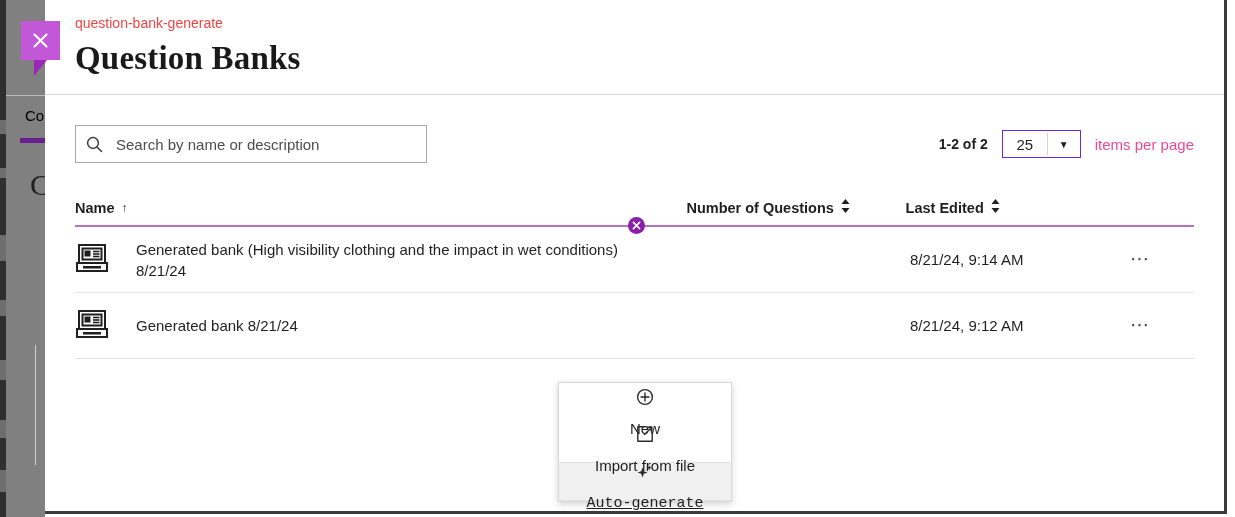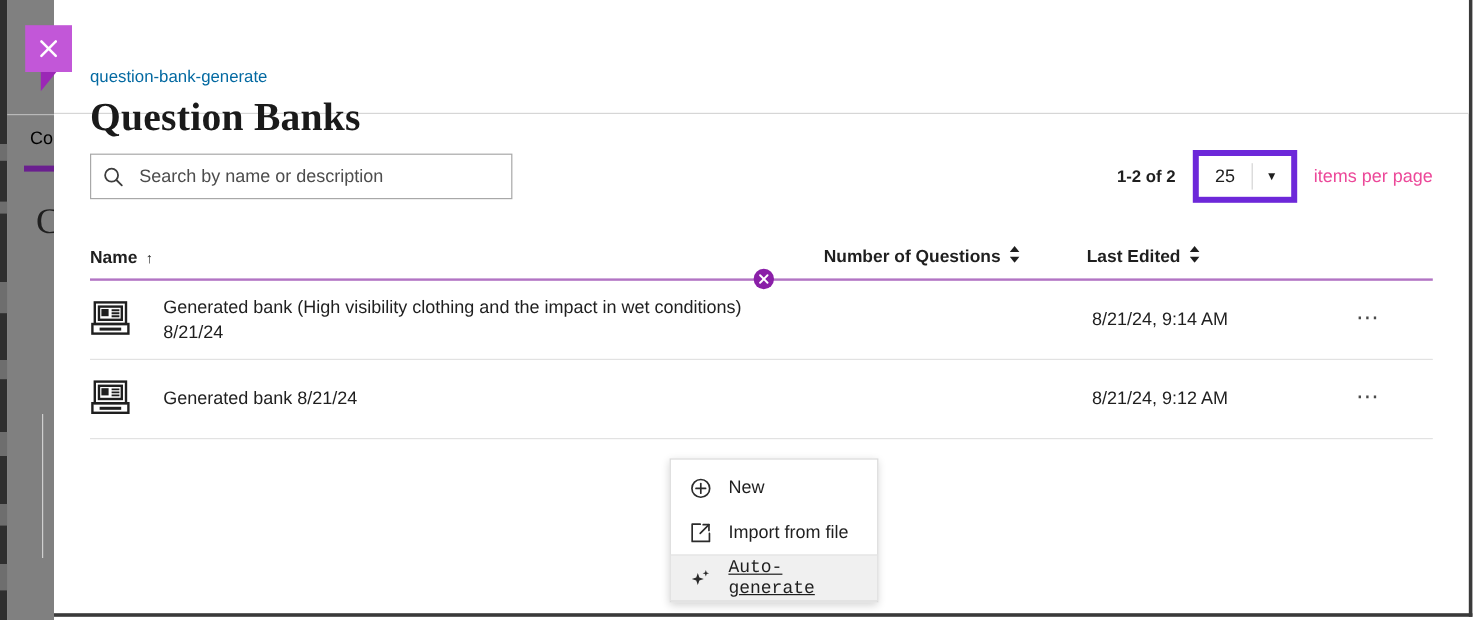--- a/index.html
+++ b/index.html
@@ -91,23 +91,22 @@
   
   #modal-header {
     padding: 14px 30px 0 30px;
     height: 95px;
     box-sizing: border-box;
     border-bottom: 1px solid #d6d6d6;
     background: #fff;
   }
   #breadcrumb {
     font-size: 14px;
-    color: #0369a1;
+    color: #ef4444;
     line-height: 18px;
-    margin-top: 40px;
   }
   #page-title {
     font-family: "Liberation Serif", serif;
     font-size: 33px;
     font-weight: 700;
     color: #1a1a1a;
     margin-top: 7px;
     line-height: 38px;
     letter-spacing: .2px;
   }
@@ -152,22 +151,22 @@
     display: flex;
     align-items: center;
     gap: 14px;
   }
   #range-label {
     font-size: 14px;
     font-weight: bold;
     color: #1f1f1f;
   }
   .select-box {
-    height: 44px;
-    border: 5px solid #6d28d9;
+    height: 28px;
+    border: 1px solid #6d28d9;
     display: flex;
     align-items: center;
     background: #fff;
     box-sizing: border-box;
   }
   .select-box .value {
     font-size: 15px;
     color: #1f1f1f;
     text-align: center;
   }
@@ -292,20 +291,21 @@
   .menu-item {
     display: flex;
     align-items: center;
     gap: 14px;
     height: 37px;
     padding: 0 16px;
     font-size: 15px;
     color: #1f1f1f;
     cursor: pointer;
     box-sizing: border-box;
+    flex-direction: column;
   }
   .menu-item.highlighted {
     background: #f0f0f0;
     border-top: 1px solid #e3e3e3;
     border-bottom: 1px solid #e3e3e3;
     height: 39px;
     font-family: Liberation Mono, monospace;
   }
   .menu-item.highlighted .menu-label { text-decoration: underline; }
   .menu-icon { width: 18px; height: 18px; flex: 0 0 auto; }

